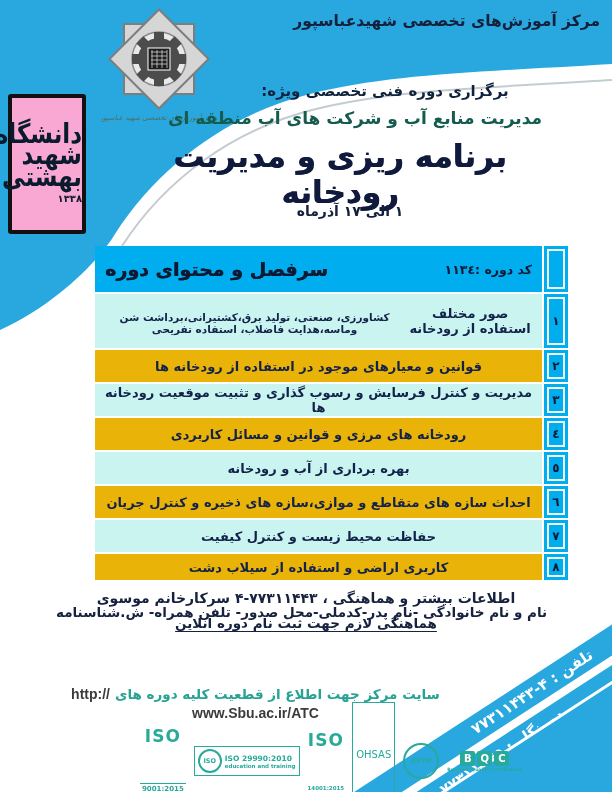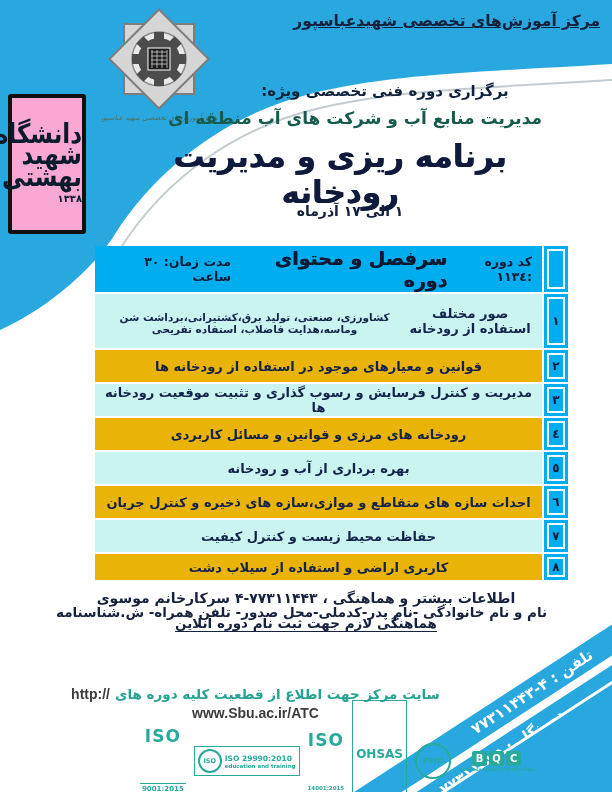--- a/index.html
+++ b/index.html
@@ -2,21 +2,21 @@
 <html><head>
 <meta charset="utf-8">
 <style>
   html,body{margin:0;padding:0;background:#888;}
   .page{position:relative;width:612px;height:792px;background:#ffffff;overflow:hidden;
         font-family:"DejaVu Sans",sans-serif;margin:0 auto;}
   .abs{position:absolute;}
   
   #topshape{position:absolute;left:0;top:0;z-index:0;}
   
-  .org-title{top:12px;right:12px;font-size:15.5px;font-weight:bold;color:#14203c;z-index:3;text-decoration:underline;}
+  .org-title{top:12px;right:12px;font-size:15.5px;font-weight:bold;color:#14203c;z-index:3;}
   .intro-line{top:82px;left:255px;width:260px;text-align:center;font-size:15px;font-weight:bold;color:#10233c;z-index:3;}
   .audience-line{top:108px;left:155px;width:400px;text-align:center;font-size:17px;font-weight:bold;color:#155c4e;z-index:3;}
   .course-title{top:138px;left:120px;width:440px;text-align:center;font-size:31px;font-weight:bold;color:#101a3c;
                 text-shadow:0.6px 0 #101a3c;z-index:3;}
   .date-range{top:203px;left:240px;width:220px;text-align:center;font-size:14px;font-weight:bold;color:#14203c;z-index:3;}
   
   .uni-logo{left:8px;top:94px;width:78px;height:140px;background:#f9a8d4;border:4px solid #111;
             border-radius:3px;box-sizing:border-box;display:flex;flex-direction:column;
             align-items:flex-end;justify-content:center;z-index:3;}
   .uni-cal{font-weight:bold;color:#0b1b2e;font-size:23px;line-height:0.92;letter-spacing:-2px;
@@ -63,21 +63,21 @@
   .c-big{font-size:17px;font-weight:900;line-height:1;letter-spacing:1px;}
   .c-sub{font-size:7px;font-weight:bold;border-top:1px solid #27AA9A;border-bottom:1px solid #27AA9A;
          padding:1px 2px;margin-top:2px;white-space:nowrap;}
   .c-29990{flex-direction:row;column-gap:3px;border:1px solid #27AA9A;padding:2px 3px;}
   .badge{width:20px;height:20px;border:2px solid #27AA9A;border-radius:50%;display:flex;align-items:center;
          justify-content:center;font-size:6.5px;font-weight:900;flex:none;}
   .c-col{display:flex;flex-direction:column;align-items:flex-start;}
   .c-t1{font-size:7.5px;font-weight:900;white-space:nowrap;}
   .c-t2{font-size:5.5px;font-weight:bold;white-space:nowrap;}
   .c-box{border:1px solid #27AA9A;padding:2px 3px;display:flex;flex-direction:column;align-items:center;}
-  .c-box span{font-size:12px;font-weight:700;line-height:1.2;margin-top:44px;}
+  .c-box span{font-size:10px;font-weight:400;line-height:1.2;margin-top:44px;}
   .c-round{width:32px;height:32px;border:2px solid #27AA9A;border-radius:50%;display:flex;align-items:center;
            justify-content:center;font-size:7px;font-weight:900;font-style:italic;flex:none;}
   .c-bqc{display:flex;flex-direction:column;align-items:center;}
   .bqc-row{display:flex;column-gap:2px;}
   .bqc-letter{width:15px;height:15px;background:#27AA9A;color:#fff;font-size:10px;font-weight:900;
               display:flex;align-items:center;justify-content:center;border-radius:2px;}
   .bqc-bar{font-size:4.5px;font-weight:bold;margin-top:1px;white-space:nowrap;}
 </style>
 </head>
 <body>
@@ -152,21 +152,20 @@
 
   <div class="abs course-table" dir="rtl">
 
     <div class="trow h46">
       <div class="num">
           <div class="num-box"></div>
         </div>
       <div class="thead-main">
         <span class="thead-side" dir="rtl">کد دوره :۱۱۳٤</span>
         <span class="thead-title" dir="rtl">سرفصل و محتوای دوره</span>
-        <span class="thead-side" dir="rtl">مدت زمان: ۳۰ ساعت</span>
       </div>
     </div>
 
     <div class="trow h54">
       <div class="num">
           <div class="num-box">١</div>
         </div>
       <div class="cell light">
         <div class="row-l1">صور مختلف استفاده از رودخانه</div>
         <div class="row-l2">کشاورزی، صنعتی، تولید برق،کشتیرانی،برداشت شن وماسه،هدایت فاضلاب، استفاده تفریحی</div>

